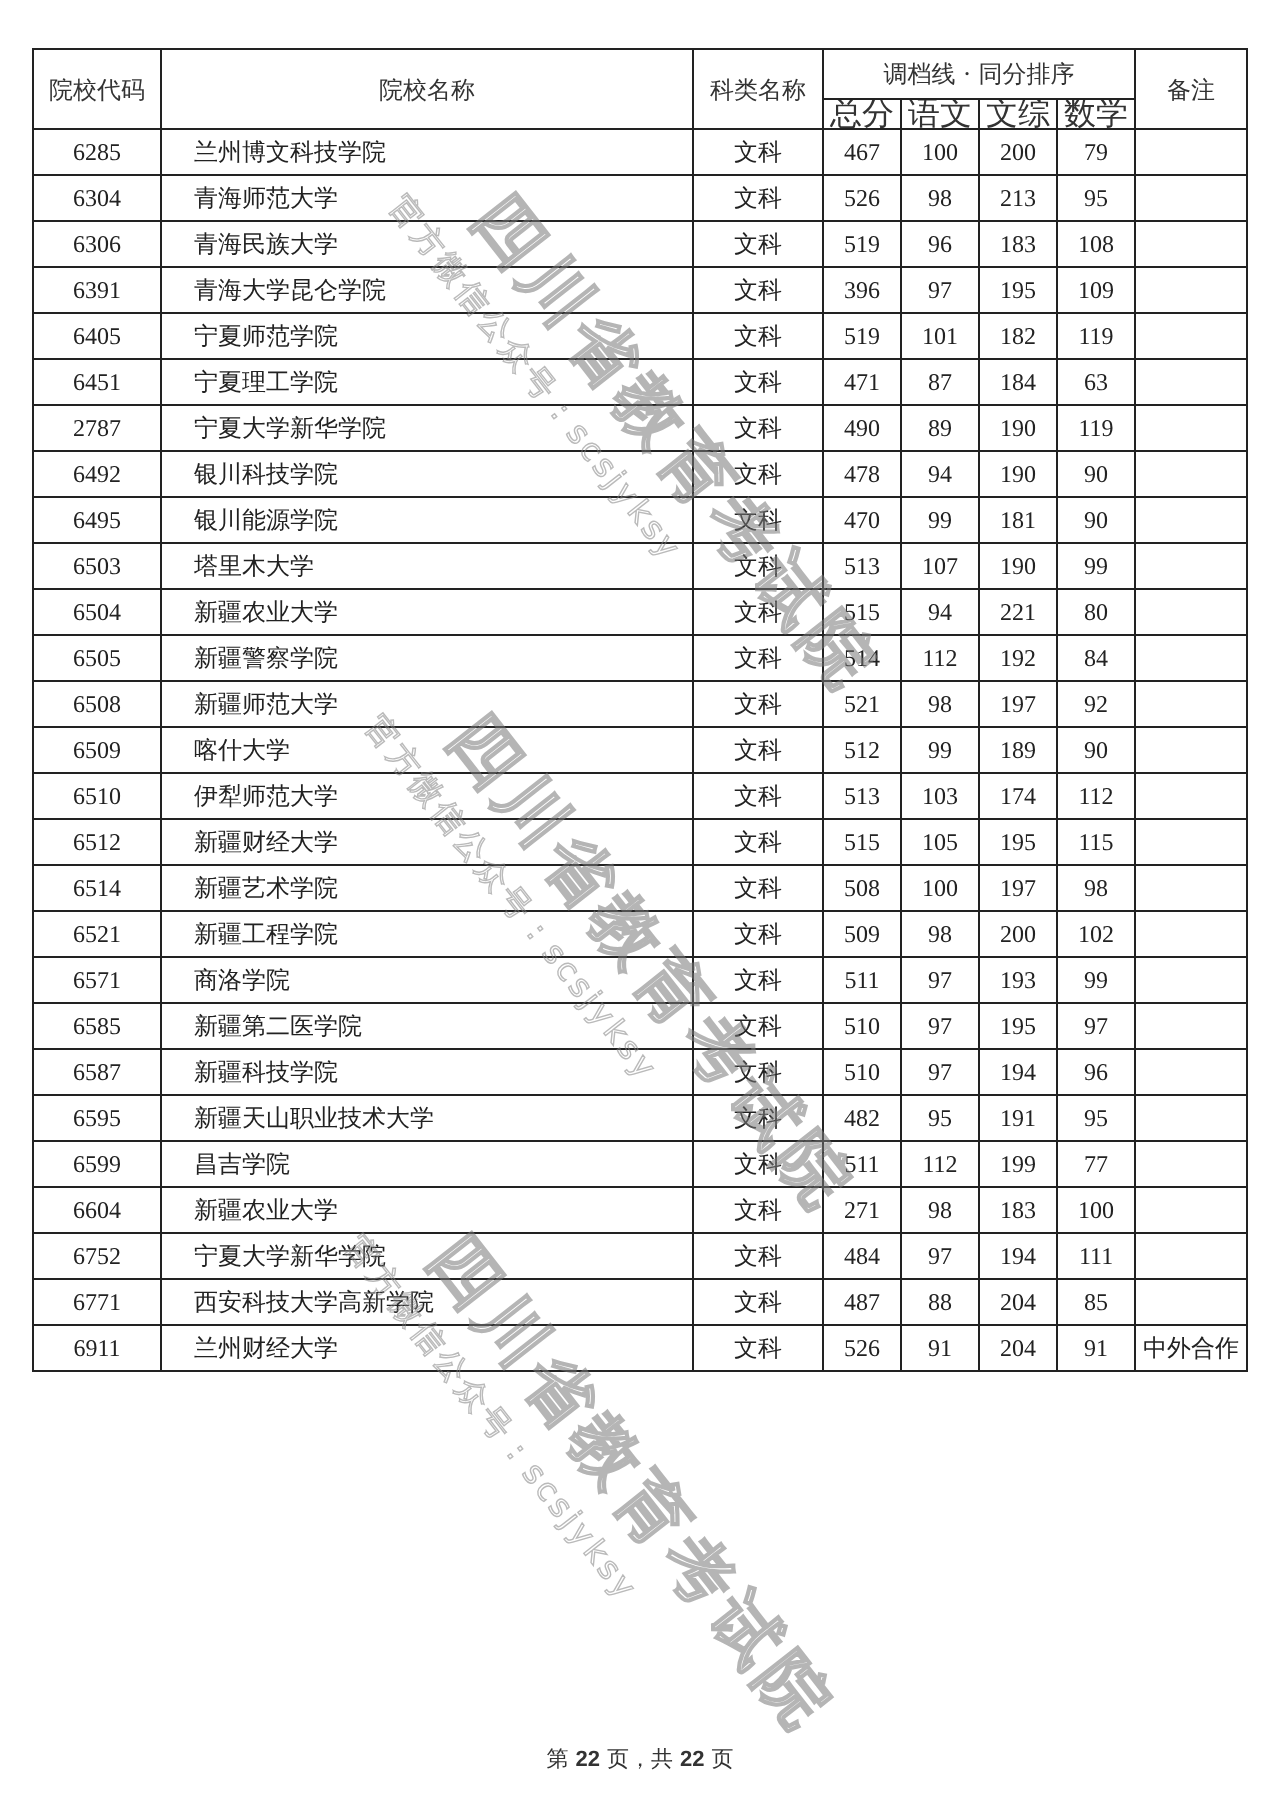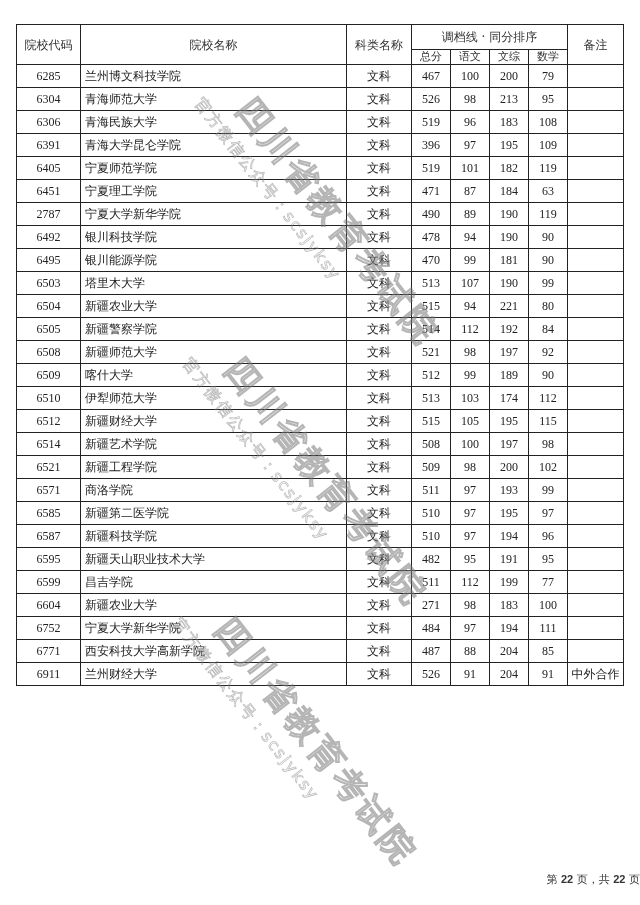--- a/index.html
+++ b/index.html
@@ -13,28 +13,28 @@
     border-collapse: collapse; table-layout: fixed;
     width: 607px;
     font-size: 12px;
   }
   table.scores th, table.scores td {
     border: 1px solid #222; padding: 0; height: 22px; line-height: 22px;
     text-align: center; font-weight: normal; white-space: nowrap; overflow: hidden;
   }
   table.scores thead th { color: #333; }
   table.scores th.tall { height: 38px; }
-  table.scores th.sub { height: 14px; line-height: 14px; font-size: 11px; }
+  table.scores th.sub { height: 14px; line-height: 14px; font-size: 16px; }
   table.scores th.group { height: 24px; line-height: 24px; }
-  table.scores td.name { text-align: left; padding-left: 4px; margin-left: 37px; }
+  table.scores td.name { text-align: left; padding-left: 16px; margin-left: 37px; }
   table.scores td { font-size: 12px; }
   .num { font-family: "Liberation Serif", "DejaVu Serif", serif; font-size: 12.5px; }
   .outer { border: 1.5px solid #111; }
   .footer {
-    position: absolute; left: 0; width: 640px; top: 872px; text-align: right;
+    position: absolute; left: 0; width: 640px; top: 872px; text-align: center;
     font-size: 11px; color: #333;
   }
   .footer b { font-family: "Liberation Sans", sans-serif; font-weight: bold; color: #333; }
   .wm {
     position: absolute; pointer-events: none; white-space: nowrap;
     transform-origin: 0 0;
   }
   .wm .big {
     font-family: "DejaVu Sans", sans-serif; font-size: 34px; font-weight: bold;
     color: transparent; -webkit-text-stroke: 1px rgba(120,120,120,0.55); letter-spacing: 4px;

